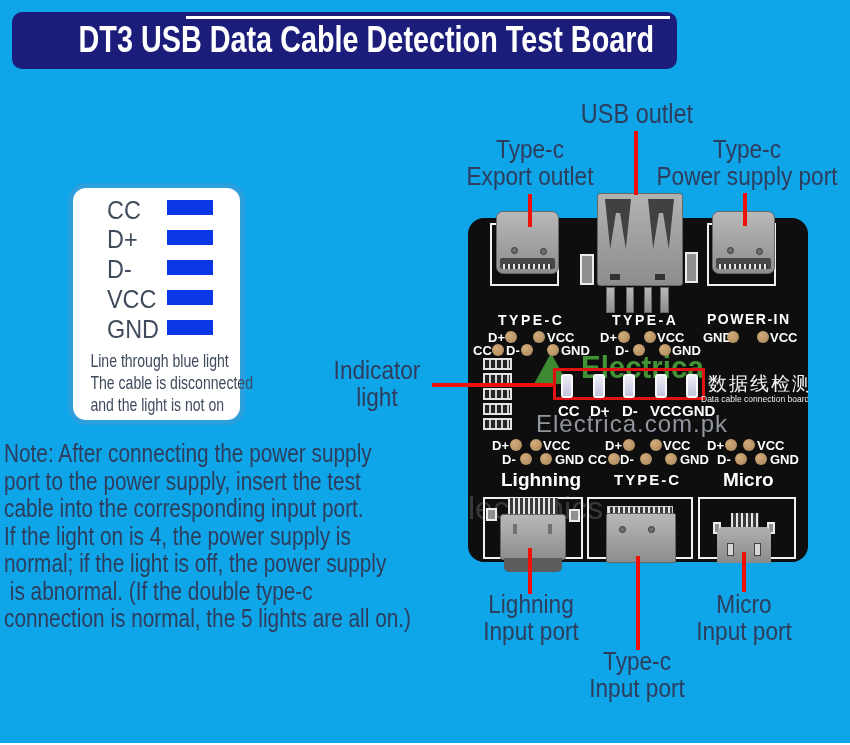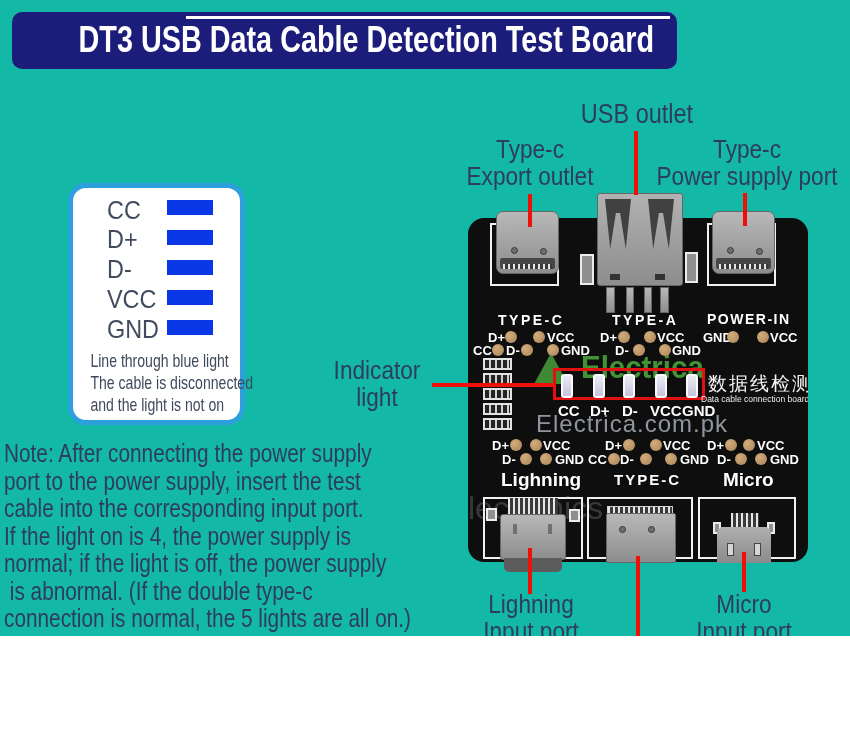--- a/index.html
+++ b/index.html
@@ -1,16 +1,16 @@
 <!DOCTYPE html>
 <html><head>
 <meta charset="utf-8">
 <style>
   html,body{margin:0;padding:0;background:#fff;}
-  #stage{position:relative;width:850px;height:636px;background:#14b8a6;overflow:hidden;
+  #stage{position:relative;width:850px;height:743px;background:#0ea5e9;overflow:hidden;
          font-family:"Liberation Sans",sans-serif;}
   
   #banner{position:absolute;left:12px;top:12px;width:665px;height:57px;background:#1c1d7a;
           border-radius:10px;z-index:2;}
   #banner .topline{position:absolute;left:174px;top:4px;width:484px;height:3px;background:#ffffff;}
   #banner .txt{position:absolute;left:0;top:7px;width:665px;text-align:center;color:#ffffff;
           font-weight:bold;font-size:36px;white-space:nowrap;transform:scaleX(0.8);}
   
   #legend{position:absolute;left:68px;top:183px;width:177px;height:242px;background:#fff;
           border:5px solid #2d9fdc;border-radius:18px;box-sizing:border-box;z-index:2;}

